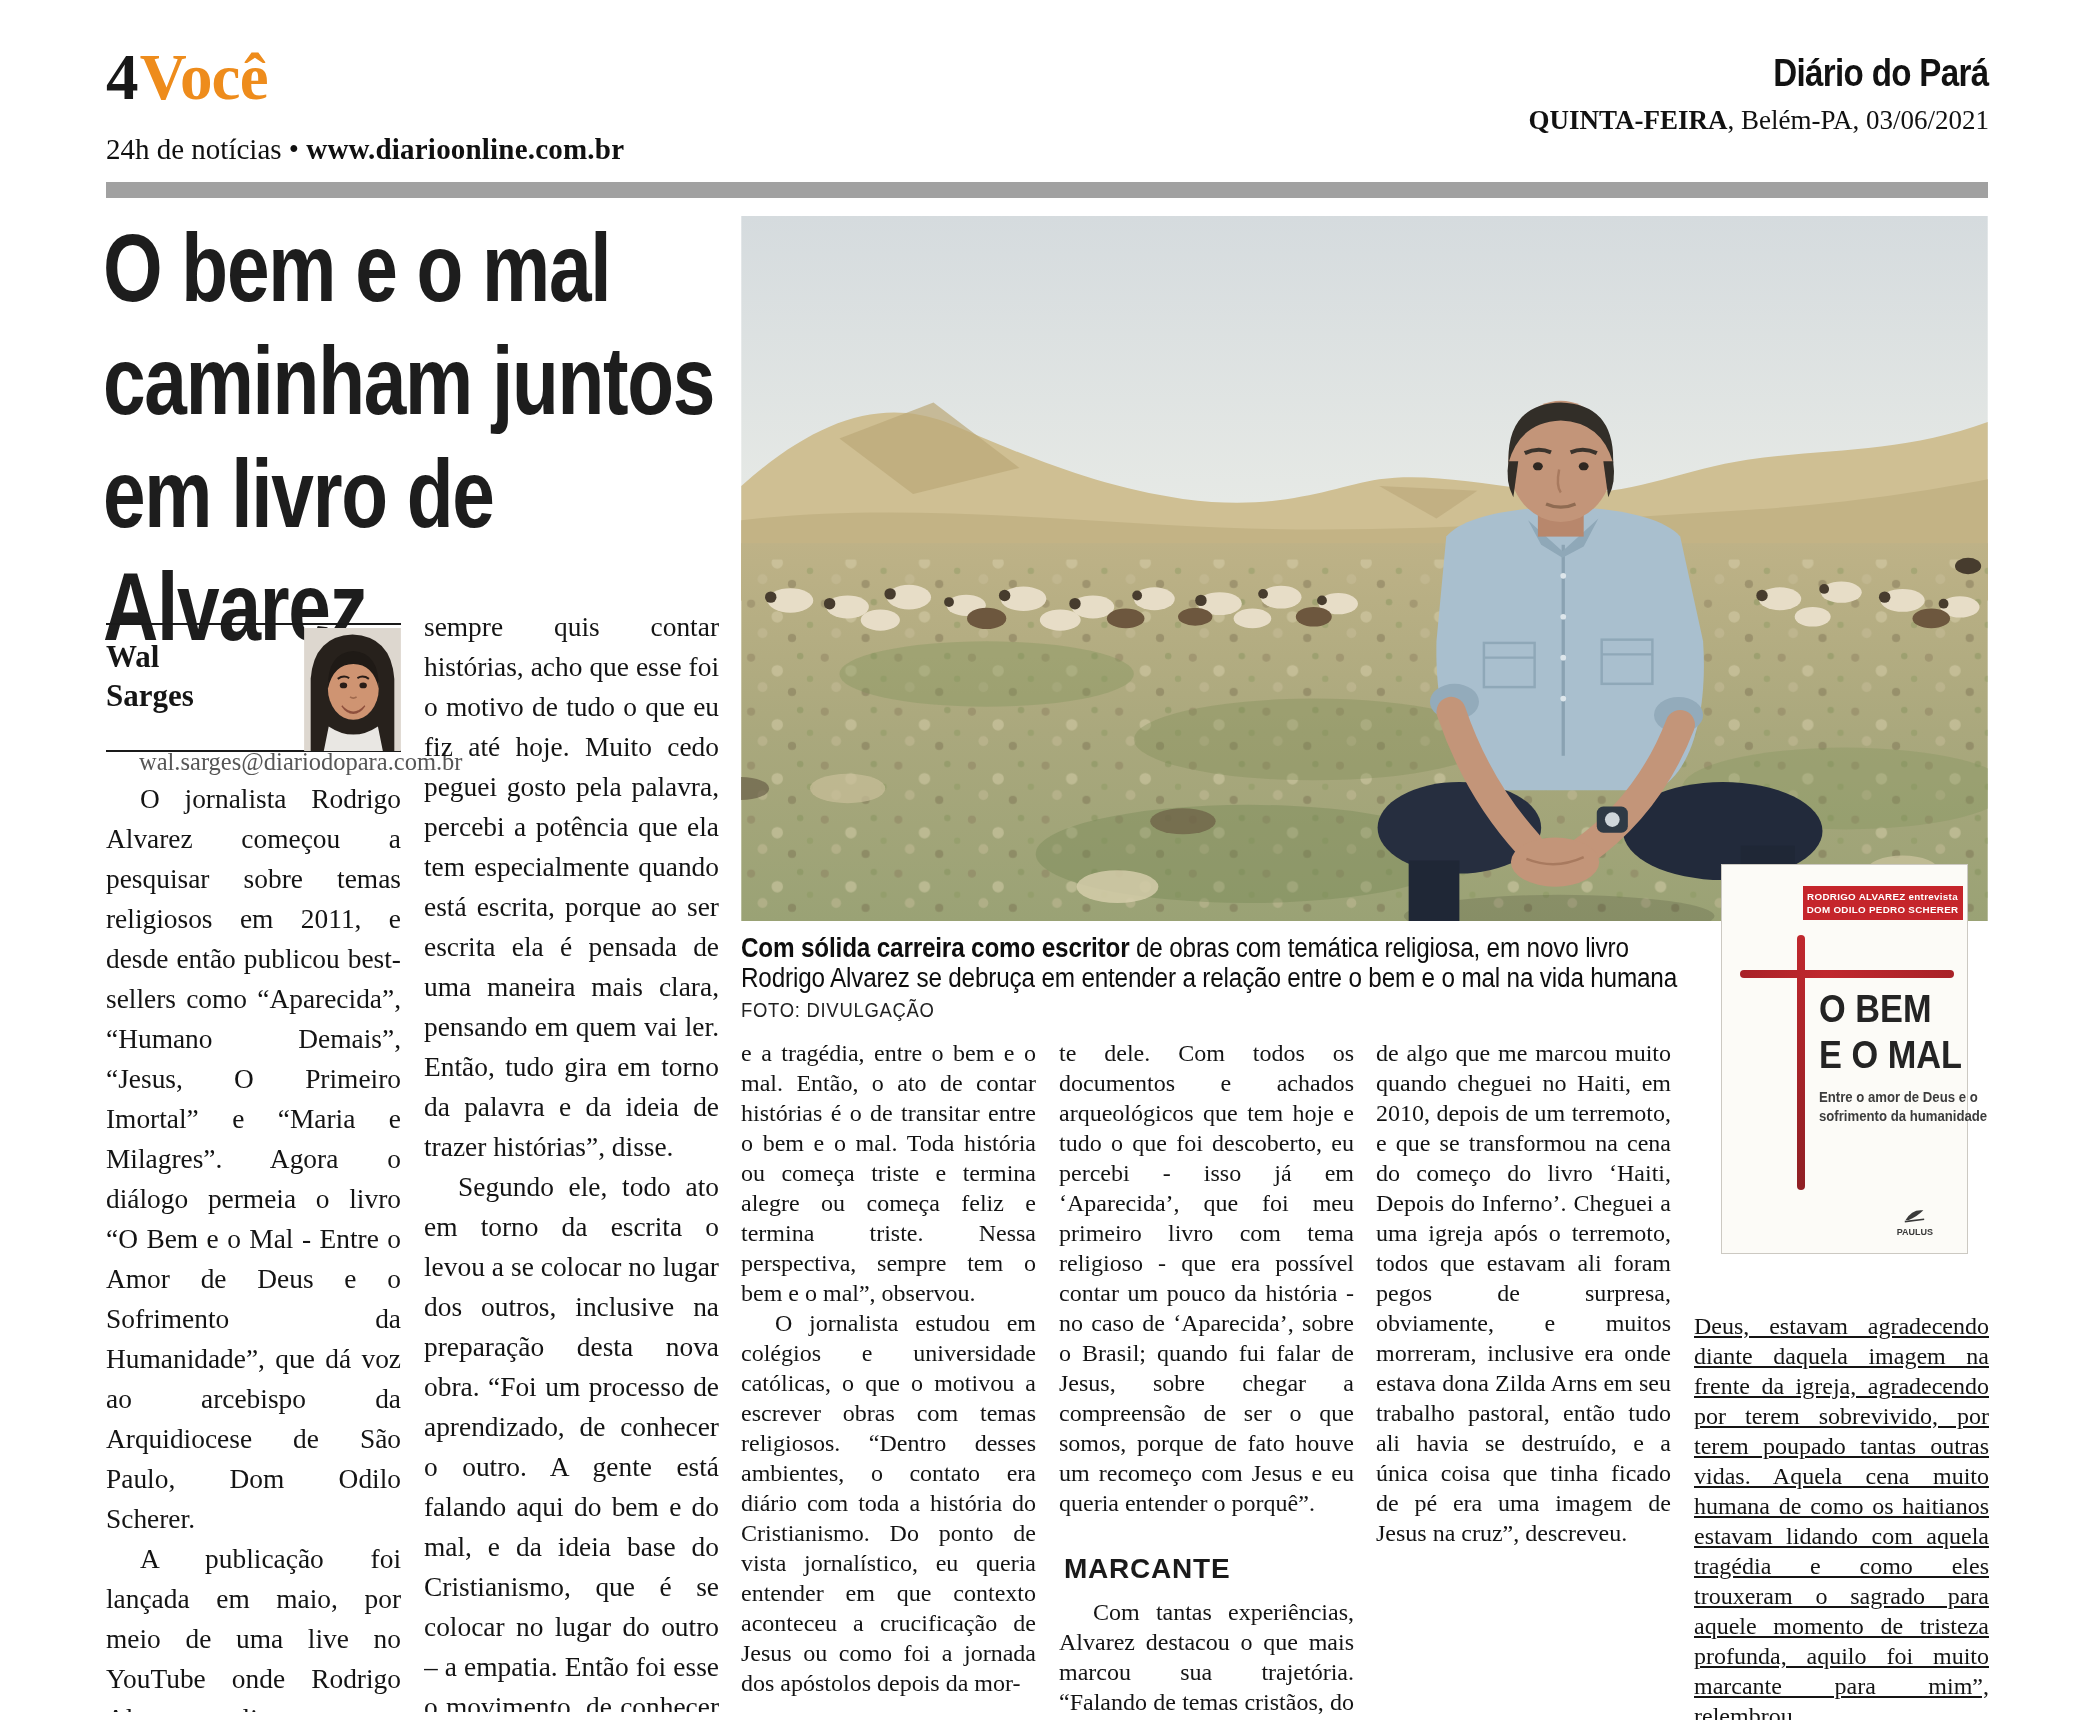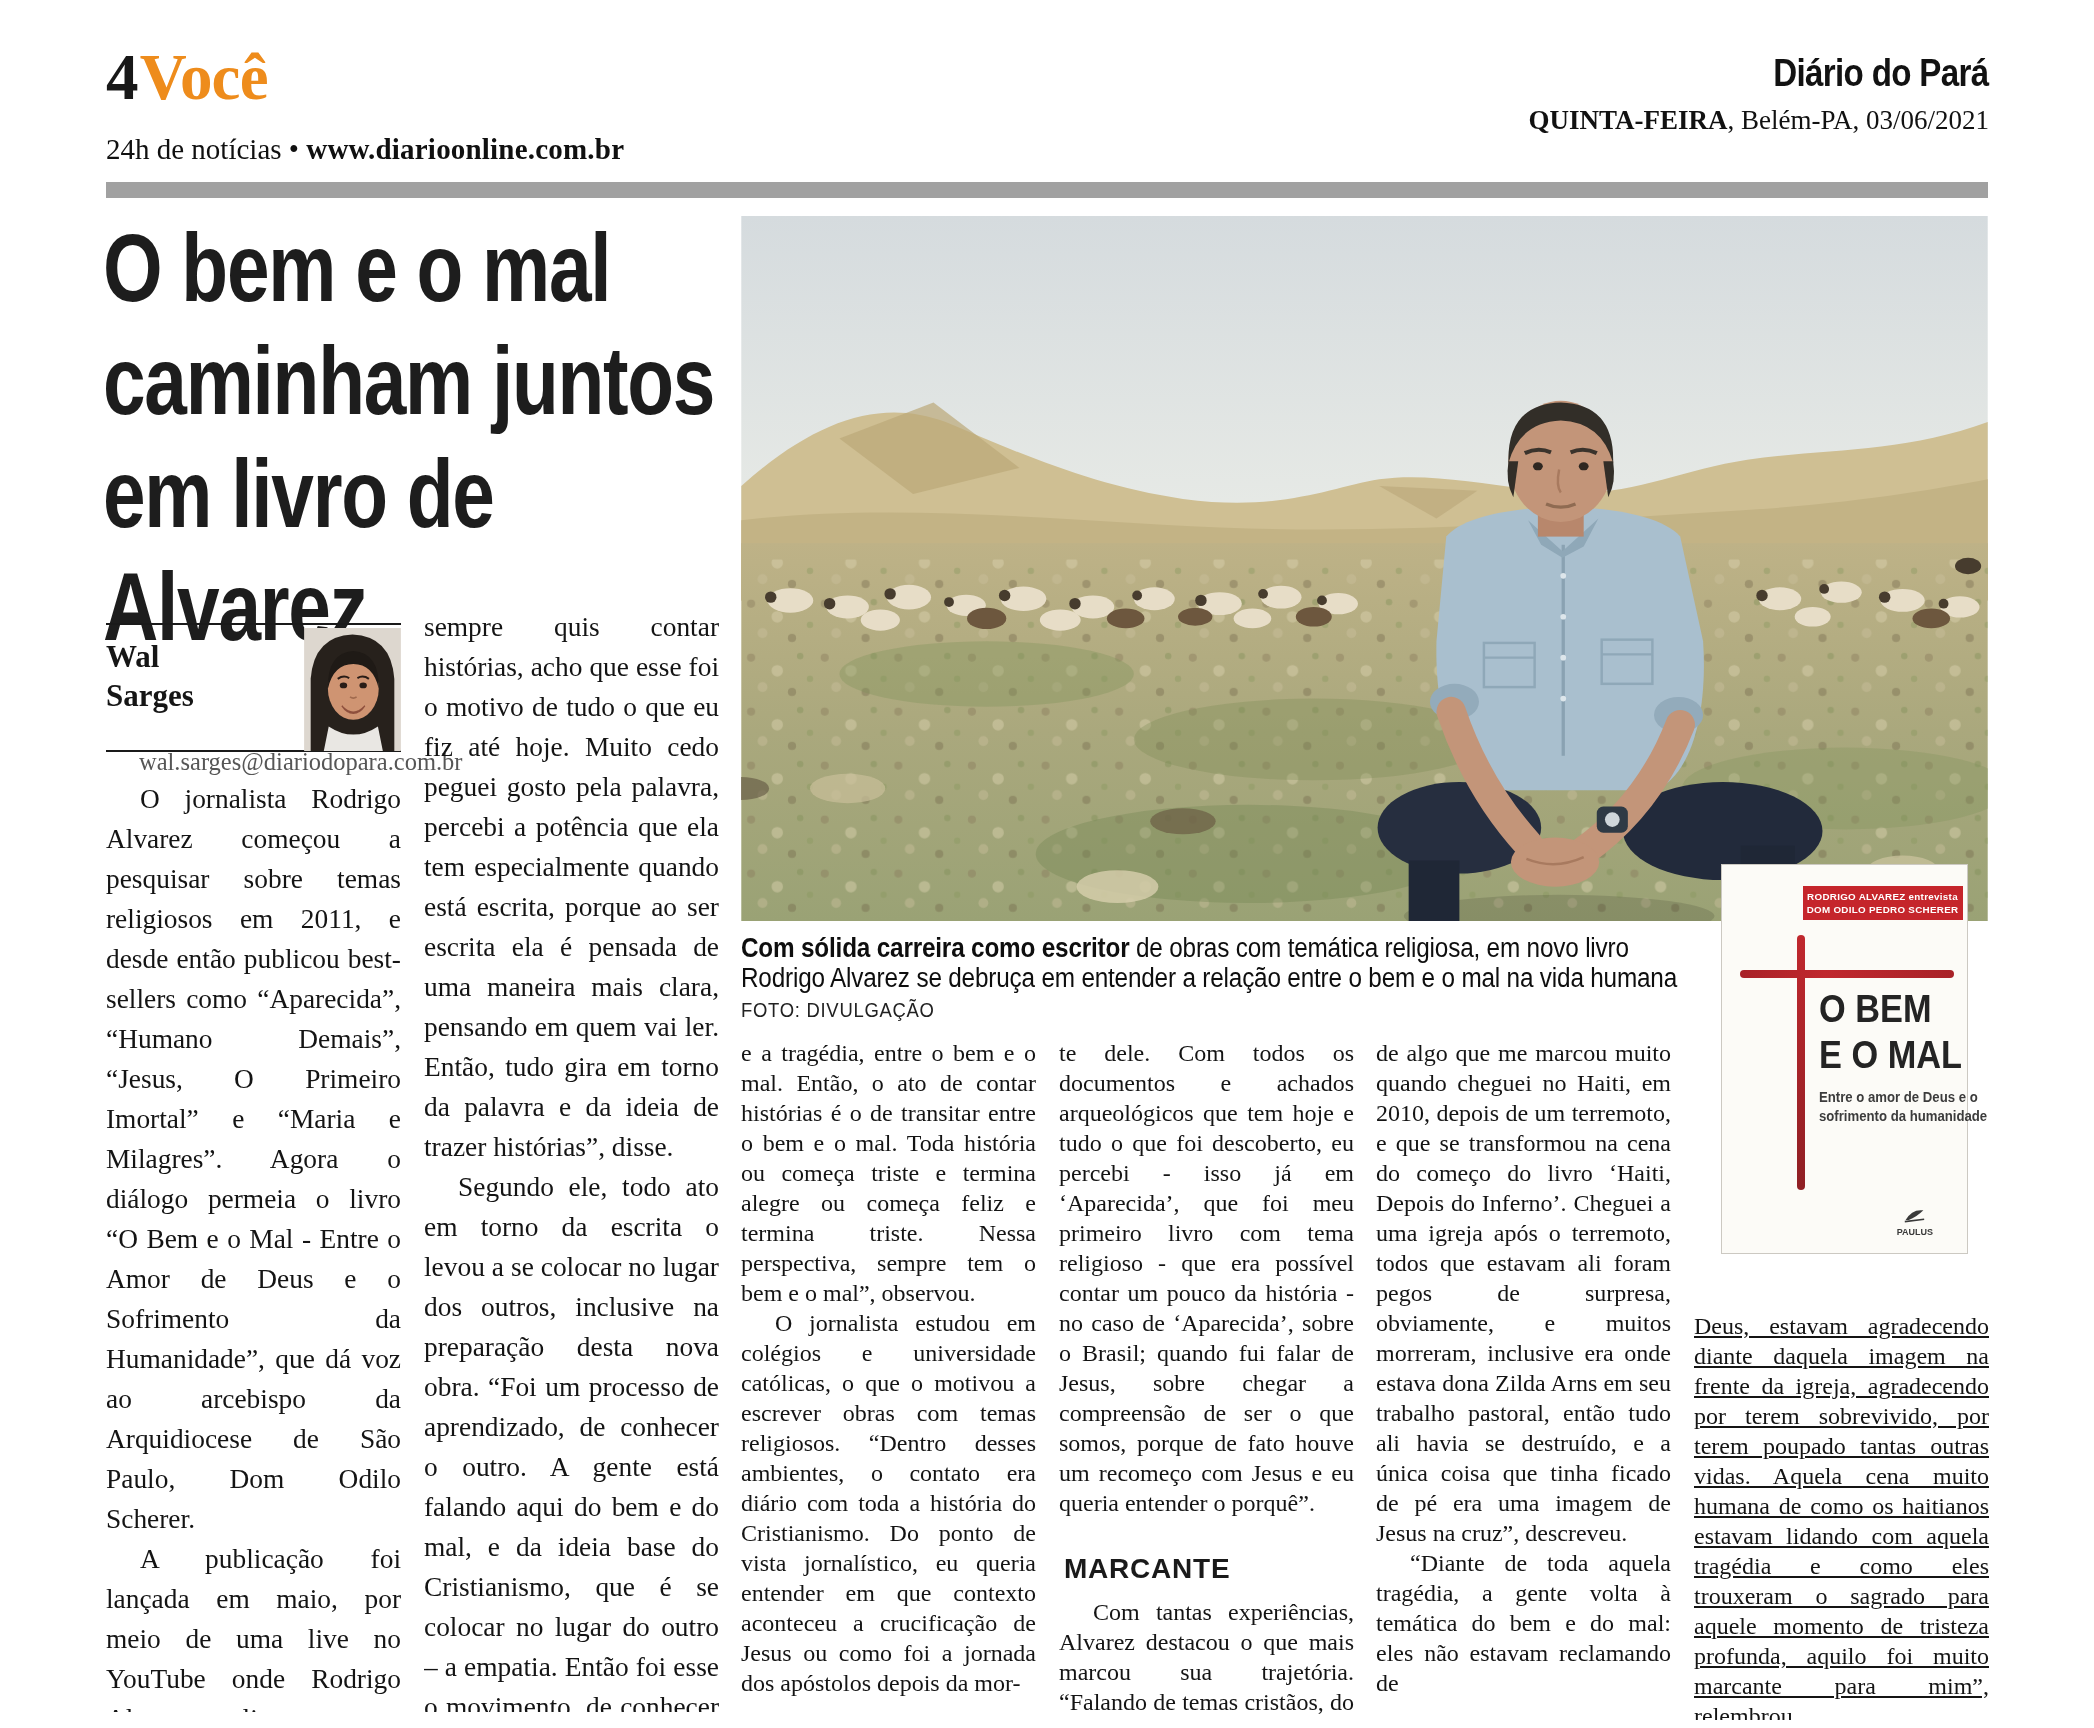--- a/index.html
+++ b/index.html
@@ -286,18 +286,17 @@
     <p>e a tragédia, entre o bem e o mal. Então, o ato de contar histórias é o de transitar entre o bem e o mal. Toda história ou começa triste e termina alegre ou começa feliz e termina triste. Nessa perspectiva, sempre tem o bem e o mal”, observou.</p>
     <p class="indent">O jornalista estudou em colégios e universidade católicas, o que o motivou a escrever obras com temas religiosos. “Dentro desses ambientes, o contato era diário com toda a história do Cristianismo. Do ponto de vista jornalístico, eu queria entender em que contexto aconteceu a crucificação de Jesus ou como foi a jornada dos apóstolos depois da mor-</p>
   </div>
 <div id="col4" class="col col-b">
     <p>te dele. Com todos os documentos e achados arqueológicos que tem hoje e tudo o que foi descoberto, eu percebi - isso já em ‘Aparecida’, que foi meu primeiro livro com tema religioso - que era possível contar um pouco da história - no caso de ‘Aparecida’, sobre o Brasil; quando fui falar de Jesus, sobre chegar a compreensão de ser o que somos, porque de fato houve um recomeço com Jesus e eu queria entender o porquê”.</p>
     <h3 class="subhead">MARCANTE</h3>
     <p class="indent">Com tantas experiências, Alvarez destacou o que mais marcou sua trajetória. “Falando de temas cristãos, do bem e do mal, eu me lembro</p>
   </div>
 <div id="col5" class="col col-b">
     <p>de algo que me marcou muito quando cheguei no Haiti, em 2010, depois de um terremoto, e que se transformou na cena do começo do livro ‘Haiti, Depois do Inferno’. Cheguei a uma igreja após o terremoto, todos que estavam ali foram pegos de surpresa, obviamente, e muitos morreram, inclusive era onde estava dona Zilda Arns em seu trabalho pastoral, então tudo ali havia se destruído, e a única coisa que tinha ficado de pé era uma imagem de Jesus na cruz”, descreveu.</p>
-    <p class="indent">“Diante de toda aquela tragédia, a gente volta à temática do bem e do mal: eles não estavam reclamando de</p>
   </div>
 <div id="col6" class="col col-b">
     <p>Deus, estavam agradecendo diante daquela imagem na frente da igreja, agradecendo por terem sobrevivido, por terem poupado tantas outras vidas. Aquela cena muito humana de como os haitianos estavam lidando com aquela tragédia e como eles trouxeram o sagrado para aquele momento de tristeza profunda, aquilo foi muito marcante para mim”, relembrou.</p>
   </div>
 
 
 </body></html>

